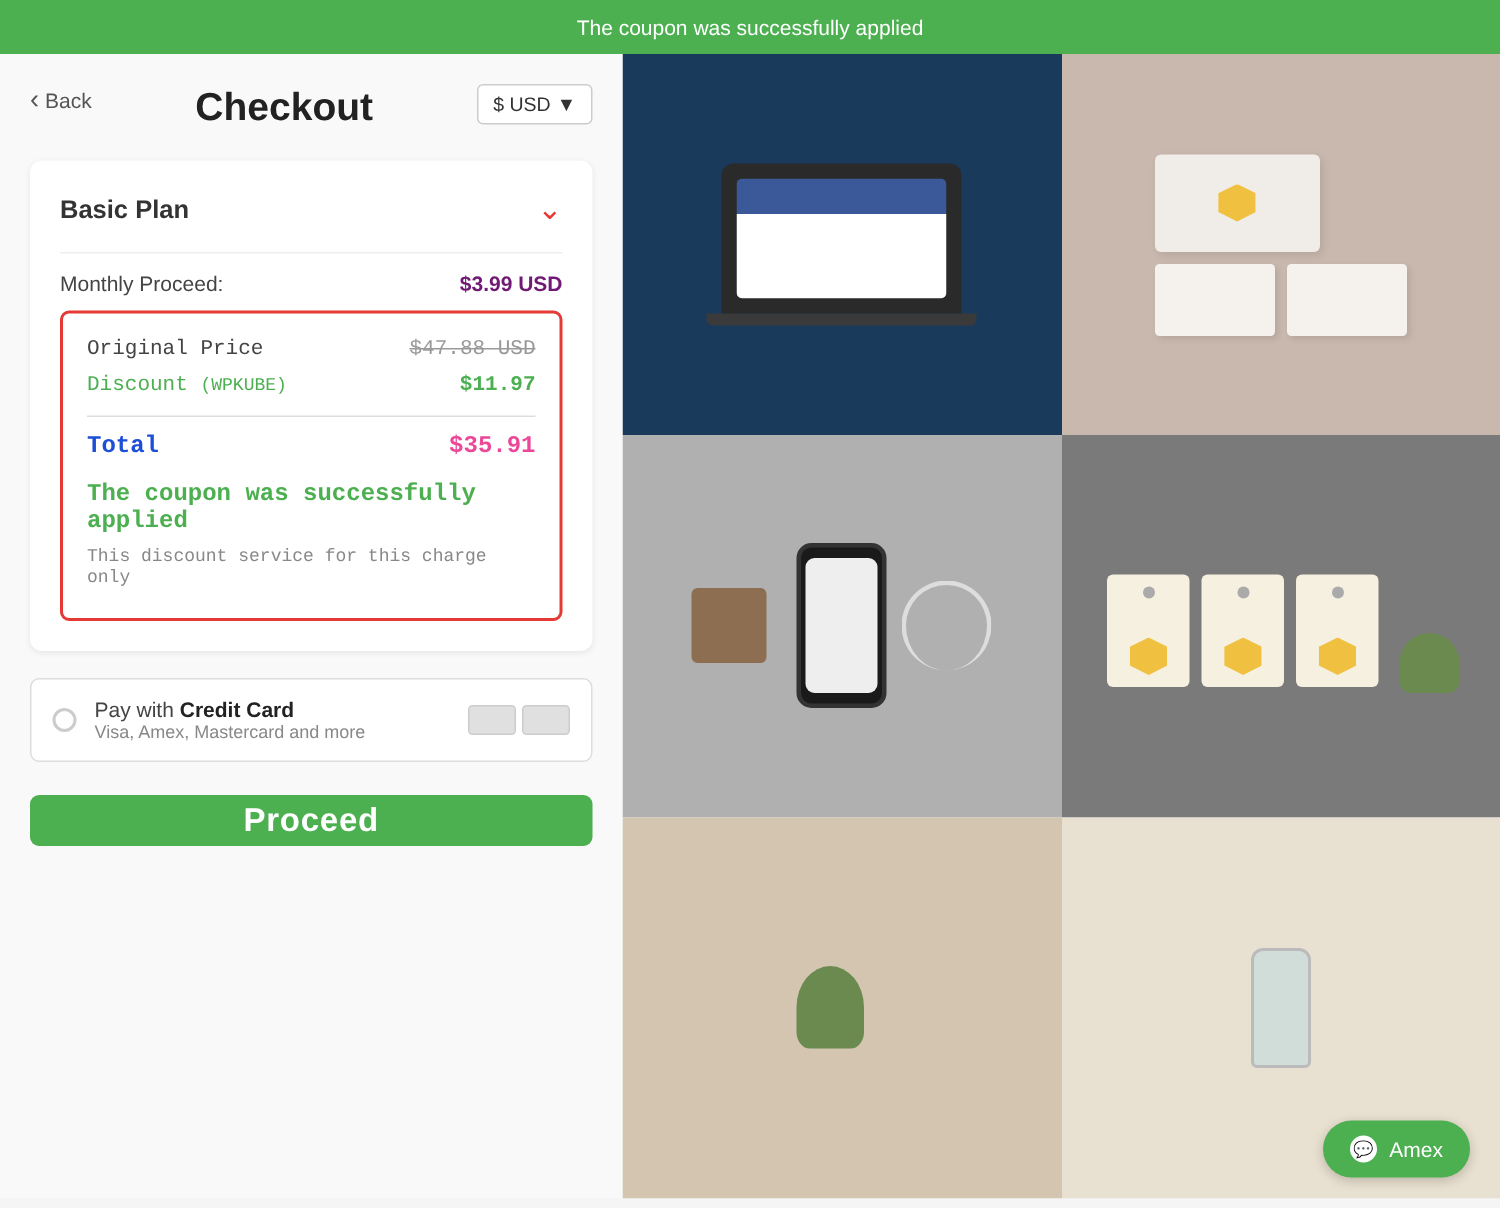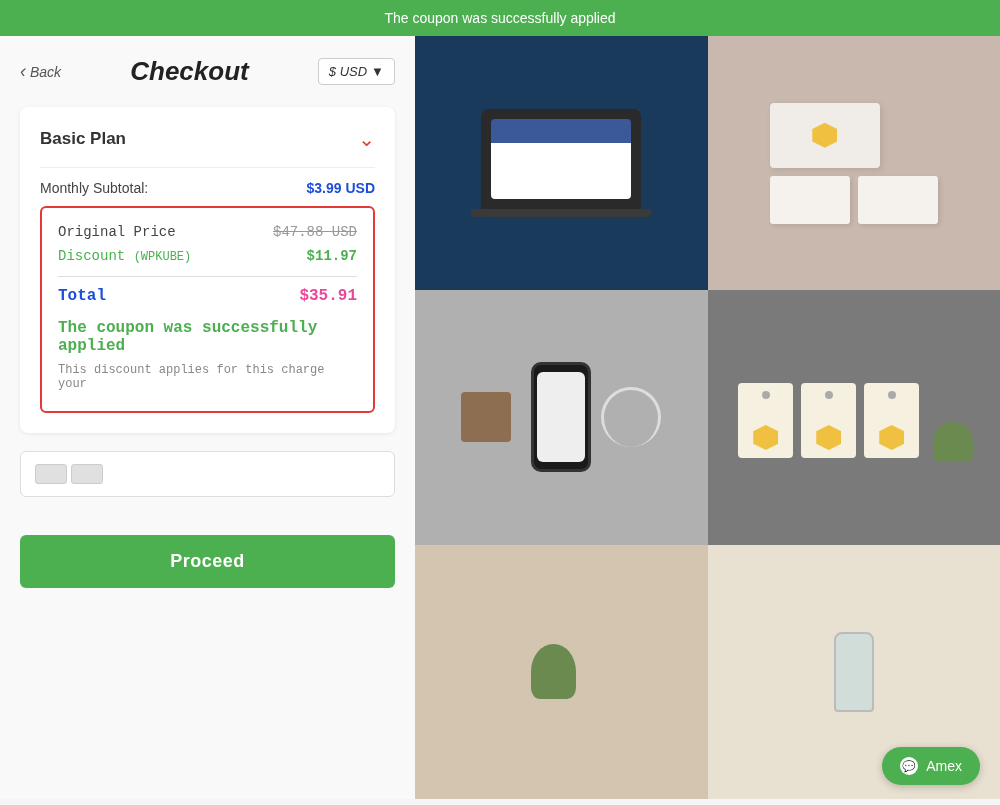--- a/index.html
+++ b/index.html
@@ -29,24 +29,23 @@
       width: 415px;
       min-width: 415px;
       background: #f9f9f9;
       padding: 20px 20px;
       overflow-y: auto;
     }
 
     
     .checkout-header {
       display: flex;
-      align-items: center;
+      align-items: flex-start;
       justify-content: space-between;
       margin-bottom: 20px;
-      font-style: italic;
     }
     .back-link {
       font-size: 14px;
       color: #555;
       cursor: pointer;
       display: flex;
       align-items: center;
       gap: 4px;
     }
     .back-link::before {
@@ -107,21 +106,21 @@
       align-items: center;
       margin-bottom: 6px;
     }
     .price-label {
       font-size: 14px;
       color: #444;
     }
     .price-value {
       font-size: 14px;
       font-weight: 600;
-      color: #1d4ed8;
+      color: #701a75;
       text-align: right;
     }
     .months-note {
       text-align: right;
       font-size: 12px;
       color: #999;
       margin-bottom: 10px;
     }
 
     
@@ -265,25 +264,25 @@
       border: 1px solid #ccc;
     }
 
     
     .proceed-btn {
       background: #4caf50;
       color: white;
       border: none;
       border-radius: 6px;
       width: 100%;
-      padding: 16px;
-      font-size: 18px;
+      padding: 4px;
+      font-size: 22px;
       font-weight: 600;
       cursor: pointer;
-      margin-top: 28px;
+      margin-top: 12px;
       letter-spacing: 0.5px;
     }
 
     
     .right-panel {
       flex: 1;
       display: grid;
       grid-template-columns: 1fr 1fr;
       grid-template-rows: repeat(3, 1fr);
       gap: 0;
@@ -502,21 +501,21 @@
     <div class="plan-card">
 
       <div class="plan-header">
         <span class="plan-name">Basic Plan</span>
         <span class="plan-chevron">⌄</span>
       </div>
 
       <hr class="divider">
 
       <div class="price-row">
-        <span class="price-label">Monthly Subtotal:</span>
+        <span class="price-label">Monthly Proceed:</span>
         <span class="price-value">$3.99 USD</span>
       </div>
 
       <div class="coupon-box">
 
         <div class="original-price-row">
           <span class="original-label">Original Price</span>
           <span class="original-value">$47.88 USD</span>
         </div>
 
@@ -529,30 +528,39 @@
         </div>
 
         <hr class="total-divider">
 
         <div class="total-row">
           <span class="total-label">Total</span>
           <span class="total-value">$35.91</span>
         </div>
 
         <div class="coupon-success">The coupon was successfully applied</div>
-        <div class="coupon-note">This discount applies for this charge your</div>
+        <div class="coupon-note">This discount service for this charge only</div>
 
       </div>
     </div>
 
     
     <div class="payment-options">
 
 
       <div class="payment-option">
+        <div class="payment-left">
+          <div class="radio-dot"></div>
+          <div>
+            <div class="payment-text-main">
+              Pay with <strong>Credit Card</strong>
+            </div>
+            <div class="payment-sub">Visa, Amex, Mastercard and more</div>
+          </div>
+        </div>
         <div class="card-icons">
           <div class="card-icon"></div>
           <div class="card-icon"></div>
         </div>
       </div>
 
     </div>
 
     
     <button class="proceed-btn">Proceed</button>

